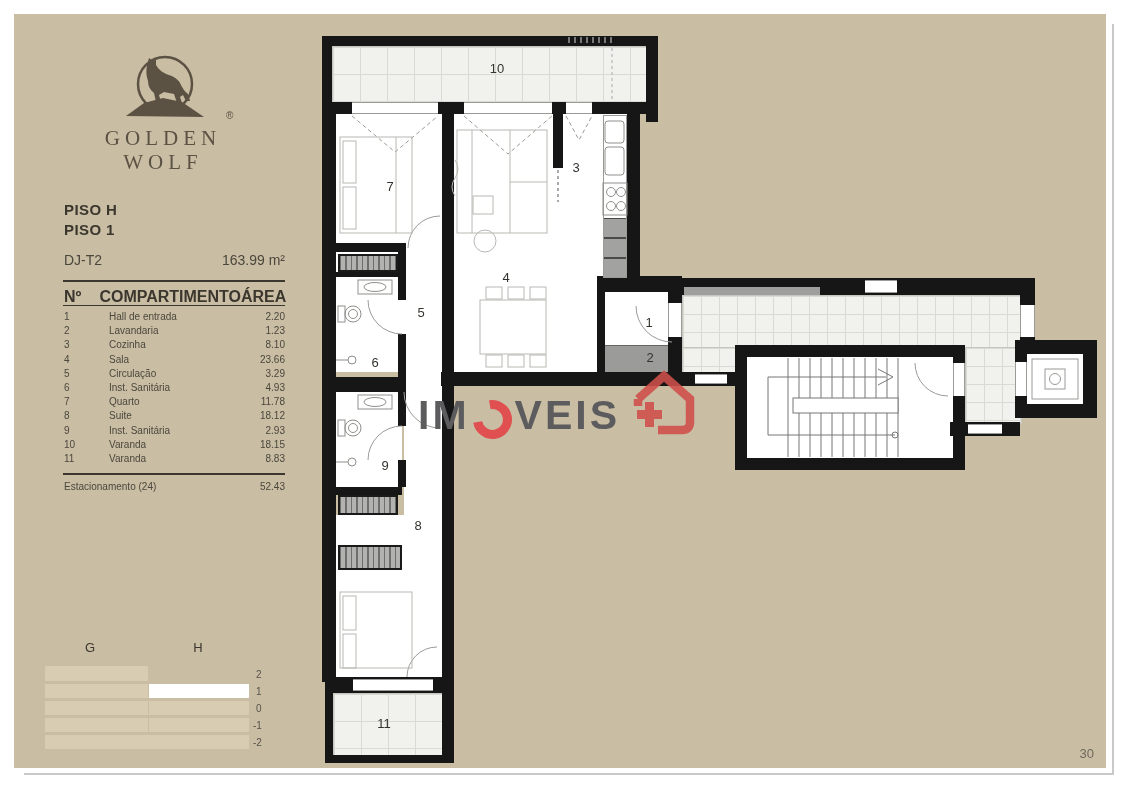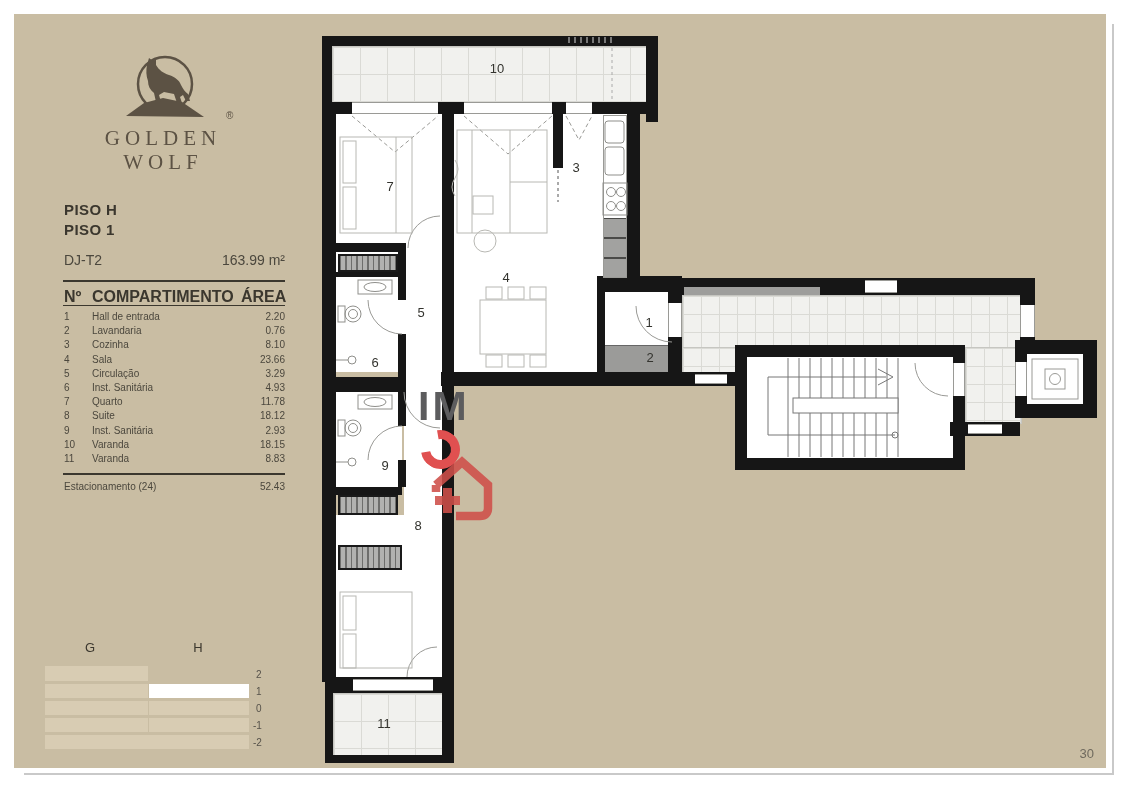--- a/index.html
+++ b/index.html
@@ -30,31 +30,31 @@
               font-size:21px;letter-spacing:5px;color:#5c5244;}
   .reg{position:absolute;left:226px;top:110px;font-size:10px;color:#5c5244;}
   .h-block{position:absolute;left:64px;top:200px;font-size:15px;font-weight:bold;color:#3b372e;line-height:20px;letter-spacing:.4px;}
   .unit-row{position:absolute;left:64px;top:252px;width:221px;display:flex;justify-content:space-between;
             font-size:14px;color:#4b473d;}
   .hr{position:absolute;left:63px;width:222px;background:#3b372e;}
   .thead{position:absolute;left:64px;top:288px;width:221px;display:flex;font-size:16px;font-weight:bold;color:#3b372e;}
   .tbody{position:absolute;left:64px;top:310px;width:221px;}
   .trow{display:flex;font-size:10px;color:#4b473d;height:14.2px;line-height:14.2px;}
   .tn{width:28px;}
-  .tc{flex:1;}
+  .tc{flex:1;margin-left:17px;}
   .ta{width:44px;text-align:right;}
   .tfoot{position:absolute;left:64px;top:481px;width:221px;display:flex;justify-content:space-between;
          font-size:10px;color:#4b473d;}
   
   .sec-label{position:absolute;font-size:13px;color:#3b372e;transform:translateX(-50%);}
   .bar{position:absolute;background:#d8ccb3;}
   .bar.hl{background:#ffffff;}
   .lvl{position:absolute;font-size:10px;color:#56524a;}
   
-  .wm{position:absolute;left:418px;top:383px;display:flex;align-items:flex-start;z-index:30;flex-direction:column;}
+  .wm{position:absolute;left:418px;top:383px;display:flex;align-items:flex-end;z-index:30;}
   .wm-txt{font-size:41px;font-weight:bold;letter-spacing:3px;color:#5c5c5e;}
   .wm-o{display:inline-block;width:21px;height:21px;border:9px solid #e05050;border-radius:50%;
         border-left-color:transparent;transform:rotate(35deg);margin:0 3px;}
   .wm-house{margin-left:12px;margin-top:-14px;}
   .pagenum{position:absolute;left:1070px;top:746px;width:24px;text-align:right;font-size:13px;color:#6f6a5e;}
 </style>
 </head>
 <body>
 
 <div class="canvas">
@@ -89,21 +89,21 @@
   <div class="hr" style="top:305px;height:1px;"></div>
   <div class="tbody">
     <div class="trow">
         <span class="tn">1</span>
         <span class="tc">Hall de entrada</span>
         <span class="ta">2.20</span>
       </div>
     <div class="trow">
         <span class="tn">2</span>
         <span class="tc">Lavandaria</span>
-        <span class="ta">0.76</span>
+        <span class="ta">1.23</span>
       </div>
     <div class="trow">
         <span class="tn">3</span>
         <span class="tc">Cozinha</span>
         <span class="ta">8.10</span>
       </div>
     <div class="trow">
         <span class="tn">4</span>
         <span class="tc">Sala</span>
         <span class="ta">23.66</span>
@@ -338,20 +338,21 @@
     <div class="lb" style="left:649px;top:322px;">1</div>
     <div class="lb" style="left:650px;top:357px;">2</div>
     <div class="lb" style="left:385px;top:465px;">9</div>
     <div class="lb" style="left:418px;top:525px;">8</div>
     <div class="lb" style="left:384px;top:723px;">11</div>
   </div>
 
   <div class="wm">
     <span class="wm-txt">IM</span>
     <span class="wm-o"></span>
+    <span class="wm-txt">VEIS</span>
     <svg class="wm-house" width="64" height="70" viewBox="0 0 64 70">
       <g opacity="0.88">
         <path d="M6,30 L32,7 L58,30 L58,53 Q58,61 50,61 L26,61" fill="none" stroke="#cf4f4a" stroke-width="8.5"></path>
         <path d="M6,30 L6,37" fill="none" stroke="#cf4f4a" stroke-width="8.5"></path>
         <rect x="5" y="41" width="25" height="9" fill="#cf4f4a"></rect>
         <rect x="13" y="33" width="9" height="25" fill="#cf4f4a"></rect>
       </g>
     </svg>
   </div>
 

